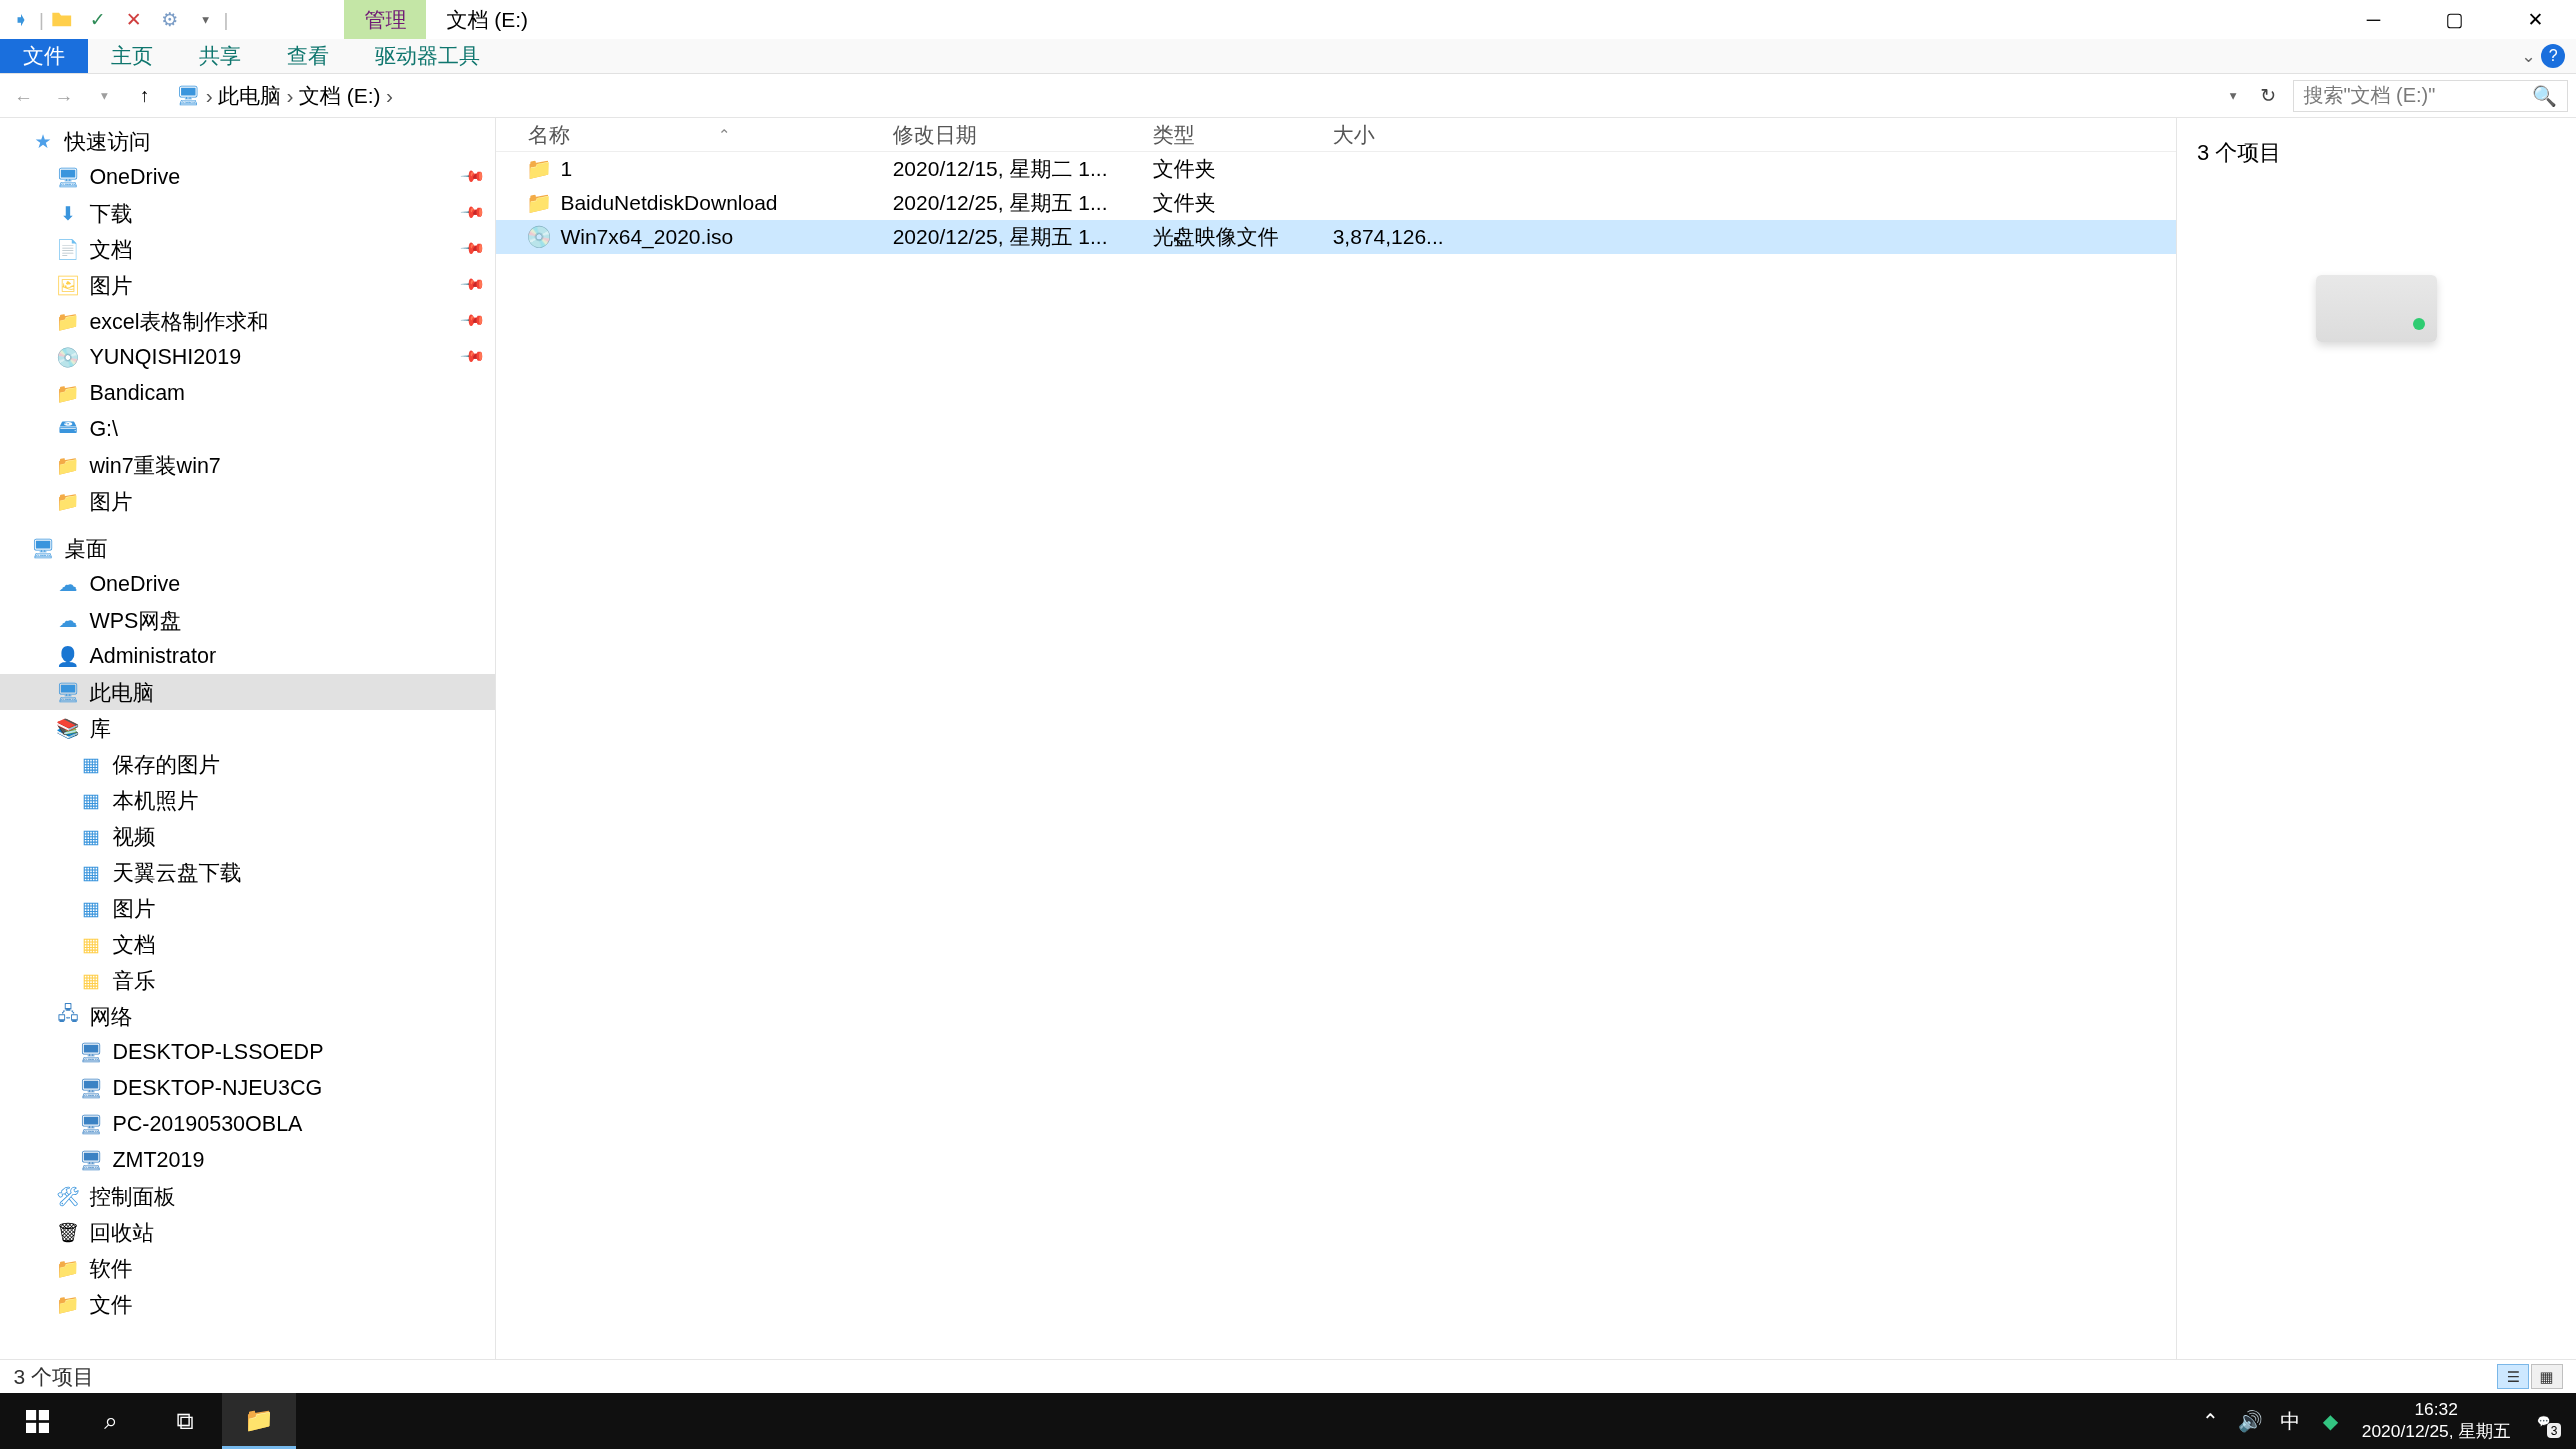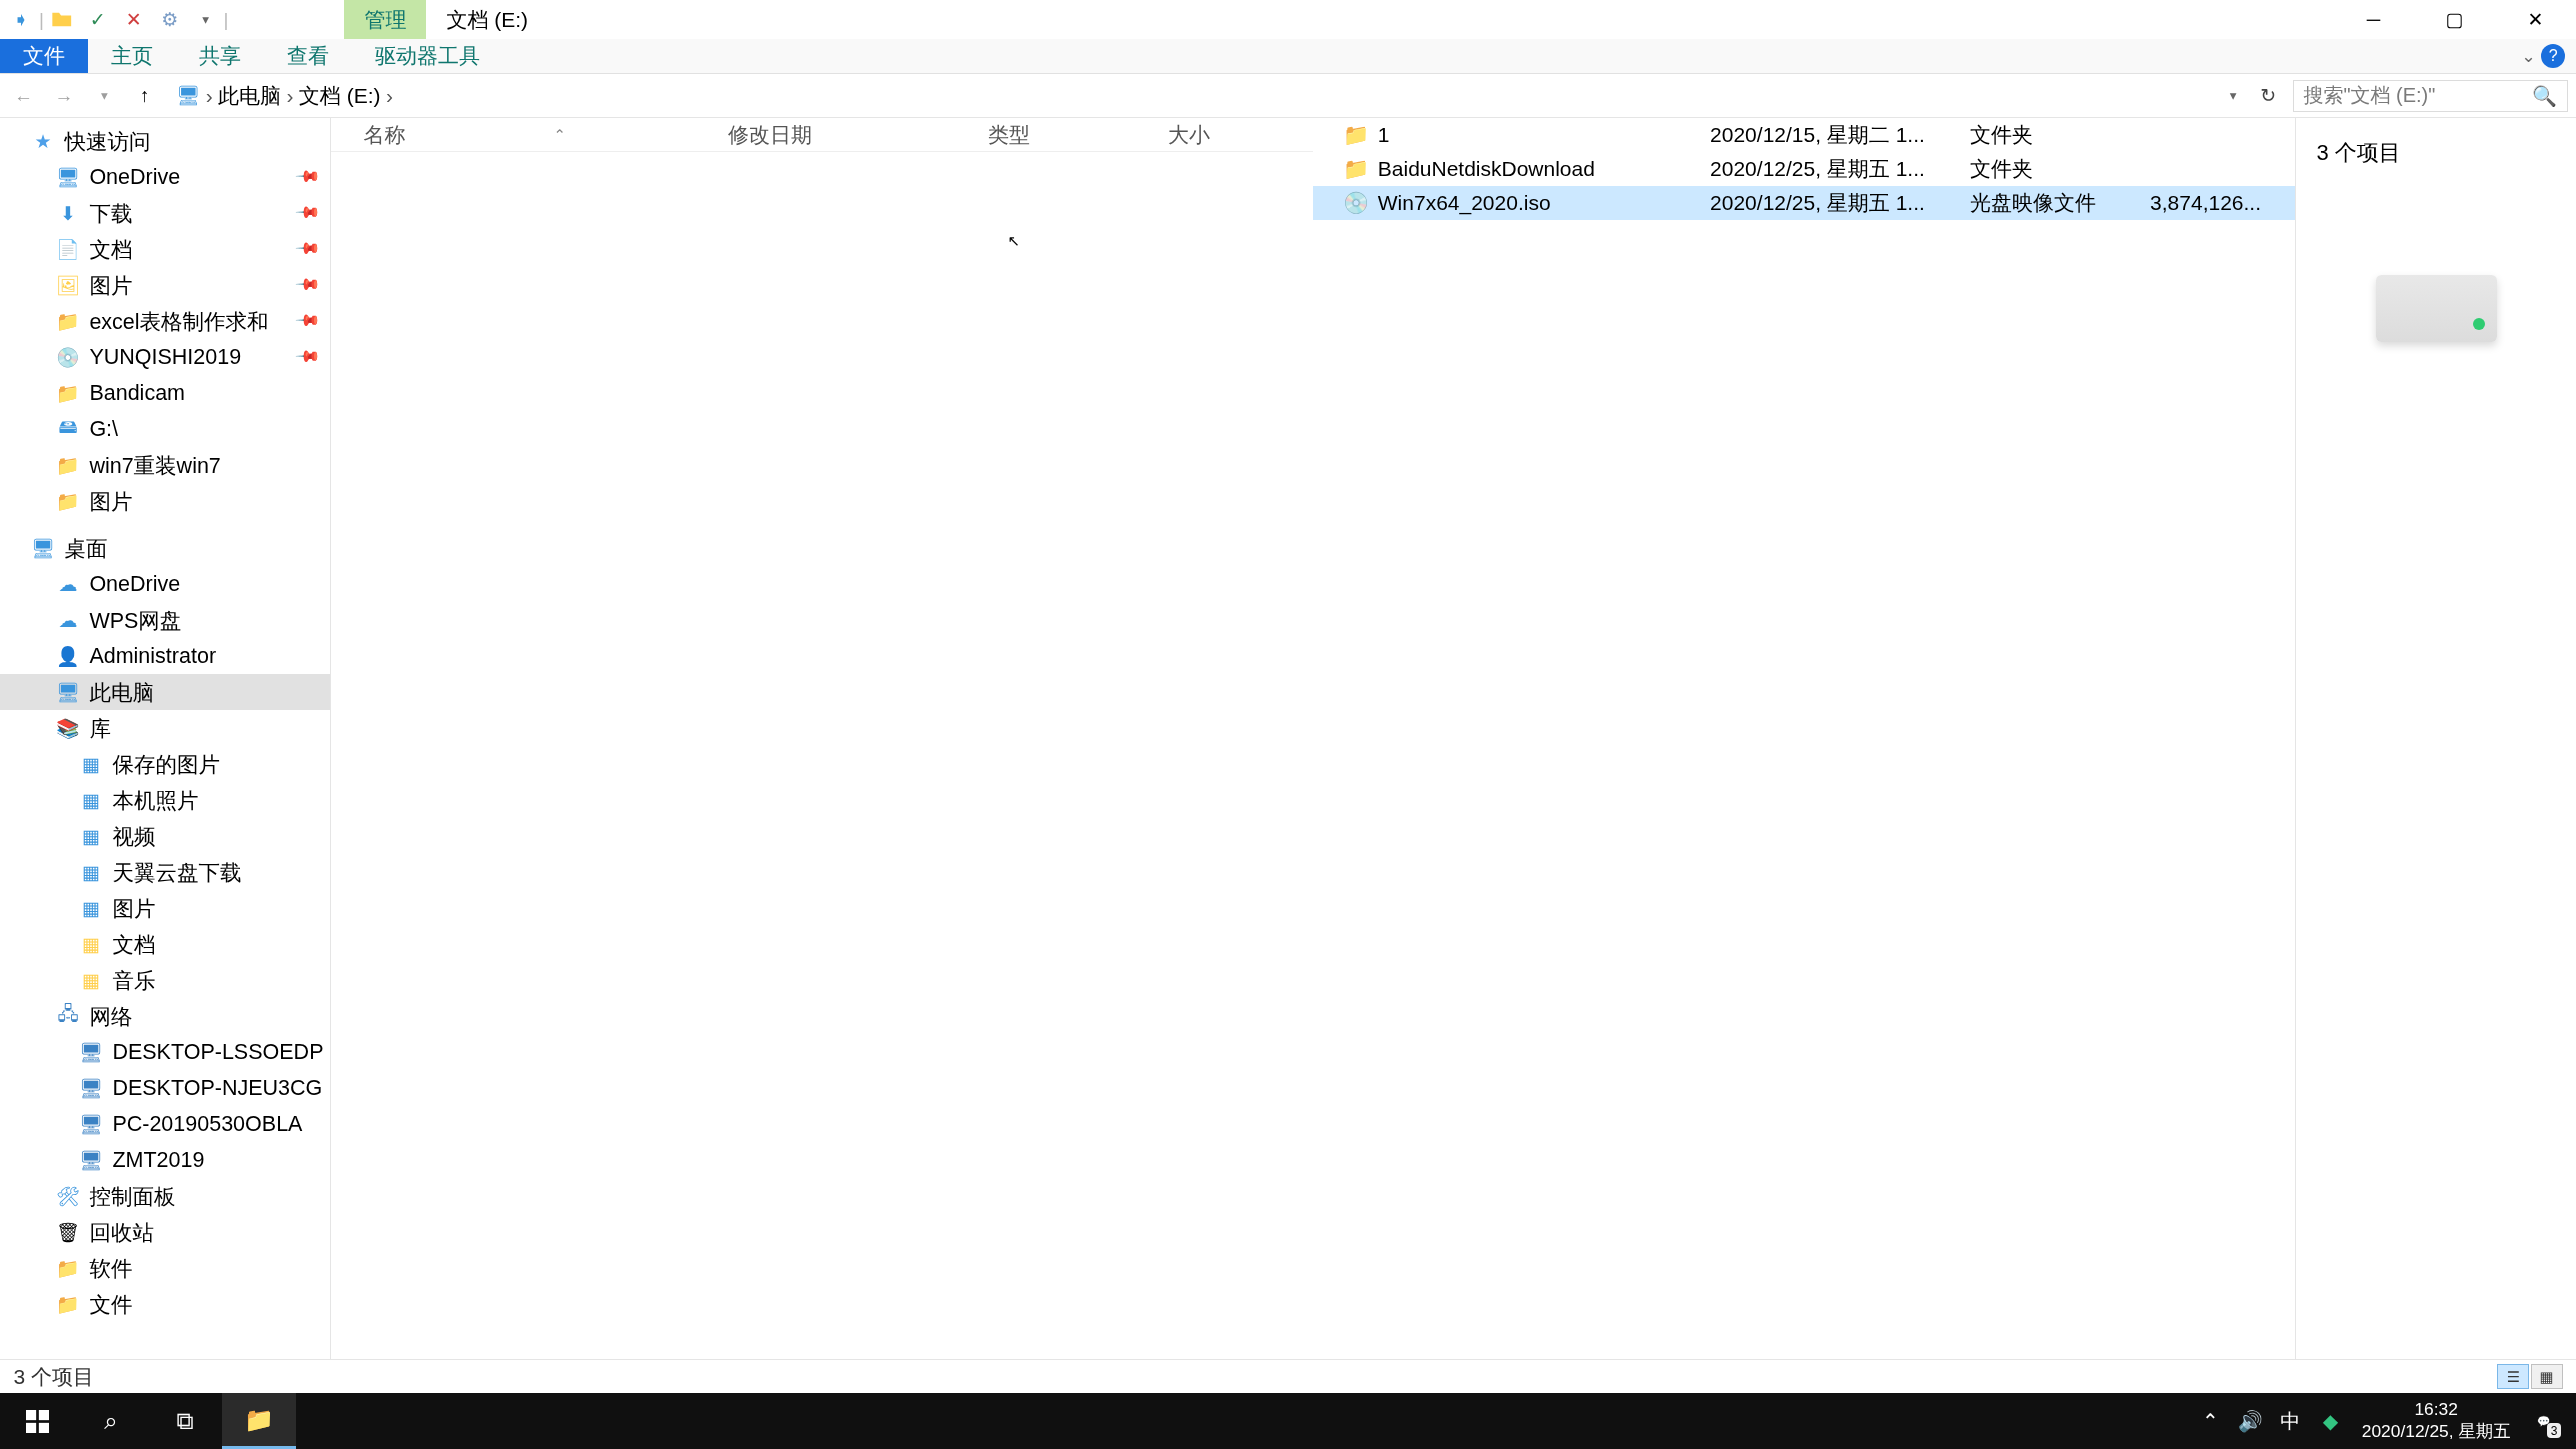--- a/index.html
+++ b/index.html
@@ -6,21 +6,21 @@
 html, body { width: 2576px; height: 1449px; background: #fff; overflow: hidden; }
 
 .window { position: absolute; left: 0; top: 0; width: 2576px; height: 1393px; background: #fff; display: flex; flex-direction: column; }
 
 
 .titlebar { height: 39px; display: flex; align-items: center; background: #fff; }
 .titlebar .qat { display: flex; align-items: center; padding-left: 4px; gap: 2px; }
 .qat-item { width: 34px; height: 28px; display: flex; align-items: center; justify-content: center; font-size: 19px; color: #333; }
 .titlebar .tabs { display: flex; align-items: stretch; height: 39px; margin-left: 117px; }
 .tab { padding: 0 20px; display: flex; align-items: center; font-size: 21px; }
-.tab.manage { background: #c4e6a6; color: #0f766e; }
+.tab.manage { background: #c4e6a6; color: #701a75; }
 .tab.title { color: #000; }
 .titlebar .wincontrols { margin-left: auto; display: flex; }
 .winbtn { width: 81px; height: 39px; display: flex; align-items: center; justify-content: center; font-size: 19px; color: #000; }
 
 
 .ribbon { height: 35px; display: flex; align-items: stretch; background: #f9f9f9; border-bottom: 0.7px solid #e1e1e1; }
 .ribbon .rtab { padding: 0 23px; display: flex; align-items: center; font-size: 21px; color: #0f766e; }
 .ribbon .rtab.file { background: #1a6fdd; color: #fff; }
 .ribbon .down { margin-left: auto; display: flex; align-items: center; padding-right: 10.7px; gap: 5.4px; }
 .help-icon { width: 24px; height: 24px; border-radius: 50%; background: #1a6fdd; color: #fff; display: flex; align-items: center; justify-content: center; font-size: 16px; }
@@ -42,21 +42,21 @@
 .navtree { width: 496px; border-right: 0.7px solid #e5e5e5; overflow: auto; padding-top: 5.4px; font-size: 21.5px; }
 .tree-row { display: flex; align-items: center; height: 36px; padding-left: 31px; gap: 9.4px; color: #000; position: relative; }
 .tree-row .pin { position: absolute; right: 12px; top: 50%; transform: translateY(-50%) rotate(45deg); font-size: 16px; color: #888; }
 .tree-row.level2 { padding-left: 56px; }
 .tree-row.level3 { padding-left: 79px; }
 .tree-row.sel { background: #e1e1e1; }
 .tree-spacer { height: 10.7px; }
 .ticon { width: 24px; height: 24px; display: flex; align-items: center; justify-content: center; font-size: 19px; }
 
 
-.listarea { flex: 1; display: flex; flex-direction: row; border-right: 0.7px solid #e5e5e5; }
+.listarea { flex: 1; display: flex; flex-direction: column; border-right: 0.7px solid #e5e5e5; }
 .list-head { display: flex; height: 34px; align-items: center; border-bottom: 0.7px solid #eee; font-size: 21px; color: #555; }
 .col-name { padding-left: 32px; width: 394px; display: flex; align-items: center; }
 .col-name .sort { margin-left: 148px; font-size: 14.8px; color: #888; }
 .col-date { width: 219px; padding-left: 2.7px; }
 .col-type { width: 180px; padding-left: 2.7px; margin-left: 41px; }
 .col-size { width: 148px; padding-left: 2.7px; }
 .file-row { display: flex; height: 34px; align-items: center; font-size: 21px; color: #000; }
 .file-row .col-name { display: flex; align-items: center; gap: 9.4px; }
 .file-row .ico { width: 23px; height: 23px; display: flex; align-items: center; justify-content: center; }
 .file-row.sel-row { background: #cce8ff; }

